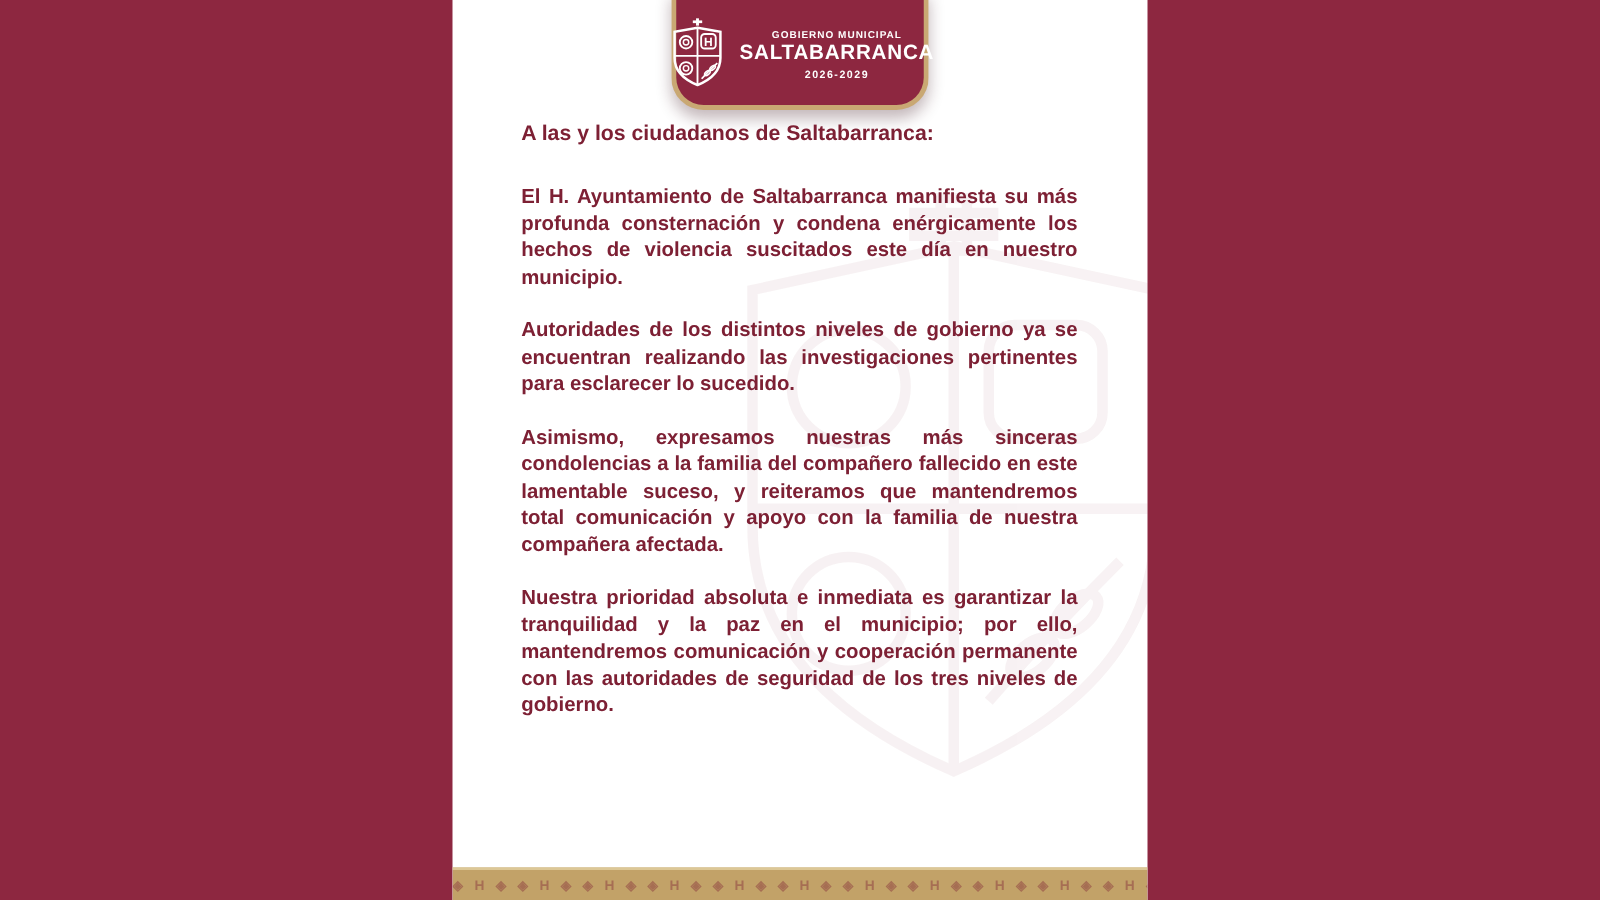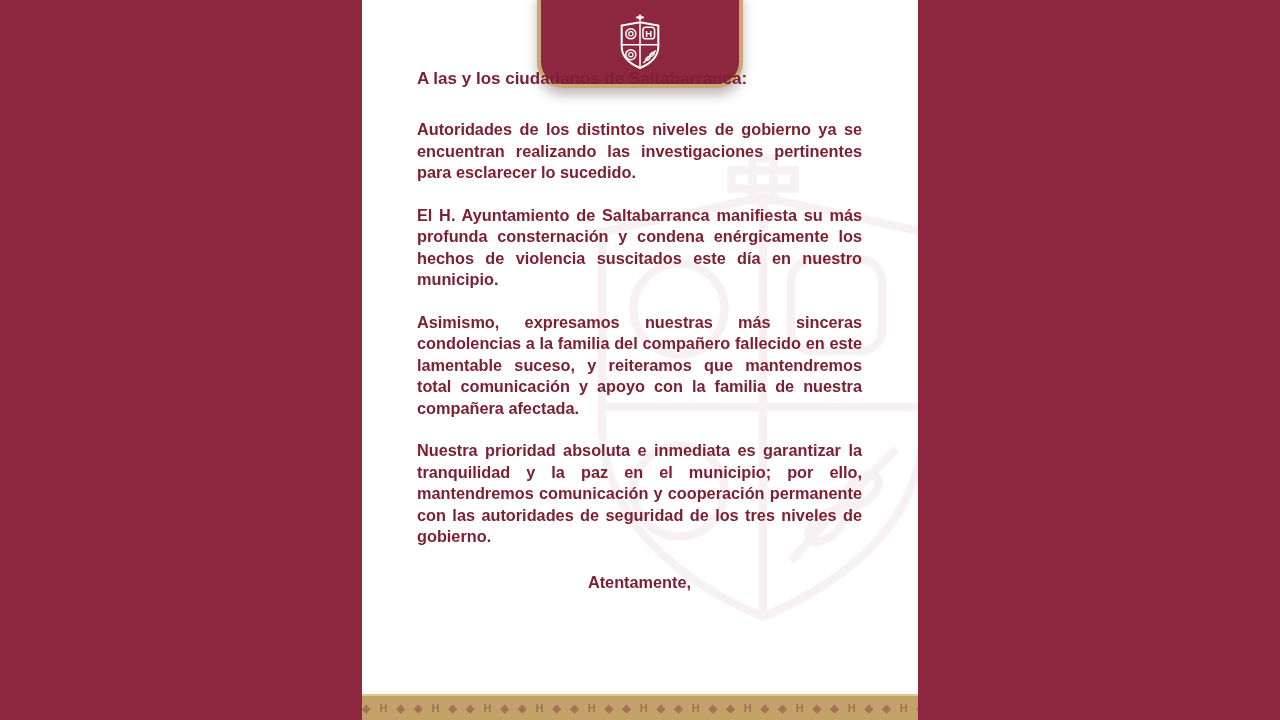--- a/index.html
+++ b/index.html
@@ -50,21 +50,21 @@
   .badge-crest { width: 50px; height: 62px; flex: 0 0 auto; }
   .badge-text { display: flex; flex-direction: column; align-items: center; color: #ffffff; }
   .badge-org   { font-size: 8px;  font-weight: bold; letter-spacing: 0.8px; }
   .badge-name  { font-size: 16.5px; font-weight: bold; letter-spacing: 0.6px; margin-top: 1px; }
   .badge-term  { font-size: 8.5px; font-weight: bold; letter-spacing: 1.2px; margin-top: 2px; }
 
   
   .content {
     position: absolute;
     left: 55px; right: 56px; top: 0;
-    padding-top: 69px;
+    padding-top: 97px;
     color: #7D2034;
   }
   .salutation {
     font-size: 17px;
     font-weight: bold;
     margin: 0 0 30px 0;
   }
   .para {
     font-size: 16.3px;
     font-weight: bold;
@@ -134,26 +134,30 @@
         <circle cx="19" cy="24" r="2.6" stroke-width="1.4"></circle>
         <circle cx="19" cy="49" r="6" stroke-width="1.8"></circle>
         <circle cx="19" cy="49" r="2.6" stroke-width="1.4"></circle>
         <path d="M34 59 Q41 51 49 44" stroke-width="1.8"></path>
         <ellipse cx="39.5" cy="53.5" rx="3.2" ry="1.7" transform="rotate(-40 39.5 53.5)" stroke-width="1.4"></ellipse>
         <ellipse cx="44.5" cy="48.5" rx="3.2" ry="1.7" transform="rotate(-40 44.5 48.5)" stroke-width="1.4"></ellipse>
       </g>
       <rect x="33.5" y="16" width="14" height="14" rx="3.5" fill="none" stroke="#ffffff" stroke-width="1.8"></rect>
       <text x="40.5" y="27.5" text-anchor="middle" font-family="Liberation Sans, sans-serif" font-size="11.5" font-weight="bold" fill="#ffffff">H</text>
     </svg>
+    <div class="badge-text">
+      <div class="badge-org">GOBIERNO MUNICIPAL</div>
+      <div class="badge-name">SALTABARRANCA</div>
+      <div class="badge-term">2026-2029</div>
+    </div>
   </div>
 
   <div class="content">
     <div class="salutation">A las y los ciudadanos de Saltabarranca:</div>
+    <p class="para">El H. Ayuntamiento de Saltabarranca manifiesta su más profunda consternación y condena enérgicamente los hechos de violencia suscitados este día en nuestro municipio.</p>
     <p class="para">Autoridades de los distintos niveles de gobierno ya se encuentran realizando las investigaciones pertinentes para esclarecer lo sucedido.</p>
-    <p class="para">El H. Ayuntamiento de Saltabarranca manifiesta su más profunda consternación y condena enérgicamente los hechos de violencia suscitados este día en nuestro municipio.</p>
     <p class="para">Asimismo, expresamos nuestras más sinceras condolencias a la familia del compañero fallecido en este lamentable suceso, y reiteramos que mantendremos total comunicación y apoyo con la familia de nuestra compañera afectada.</p>
     <p class="para">Nuestra prioridad absoluta e inmediata es garantizar la tranquilidad y la paz en el municipio; por ello, mantendremos comunicación y cooperación permanente con las autoridades de seguridad de los tres niveles de gobierno.</p>
-    <div class="closing">Atentamente,</div>
   </div>
 
   <div class="footer-band">◈ H ◈ ◈ H ◈ ◈ H ◈ ◈ H ◈ ◈ H ◈ ◈ H ◈ ◈ H ◈ ◈ H ◈ ◈ H ◈ ◈ H ◈ ◈ H ◈ ◈ H ◈ ◈ H ◈ ◈ H ◈ ◈ H ◈ ◈ H ◈ ◈ H ◈ ◈ H ◈ ◈ H ◈ ◈ H ◈ ◈ H ◈ ◈ H ◈ </div>
 
 </div>
 
 </body></html>

